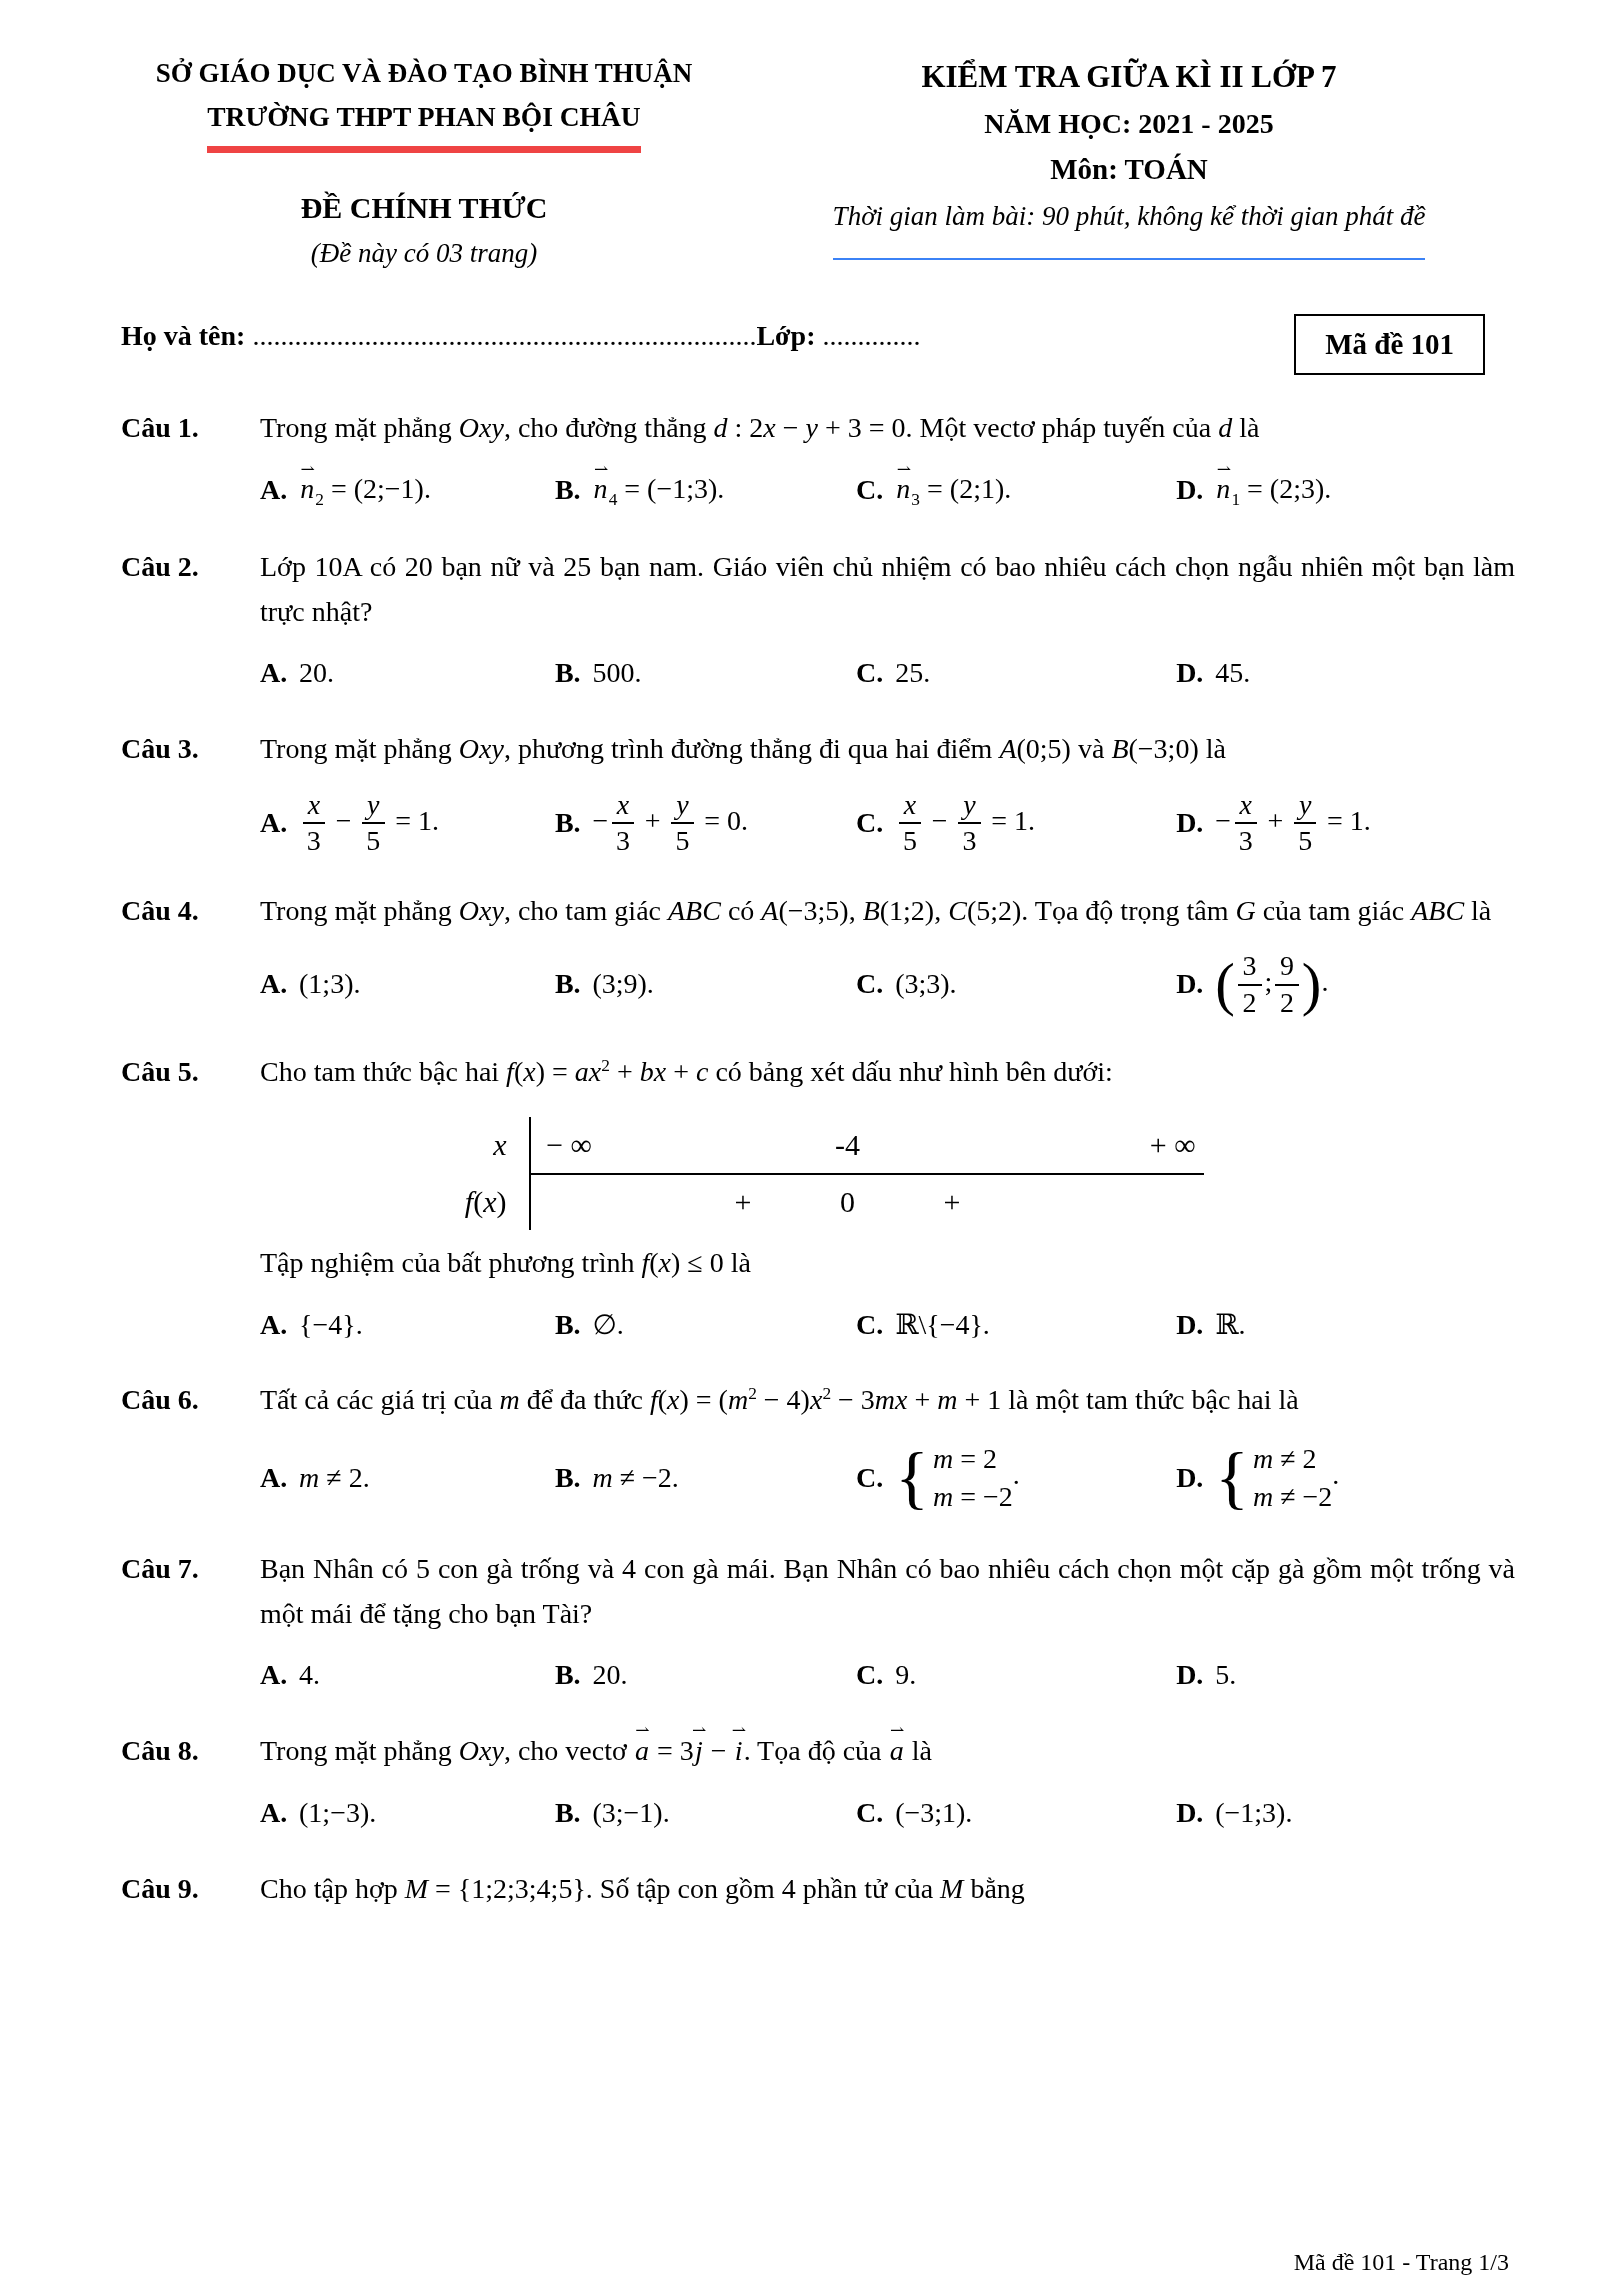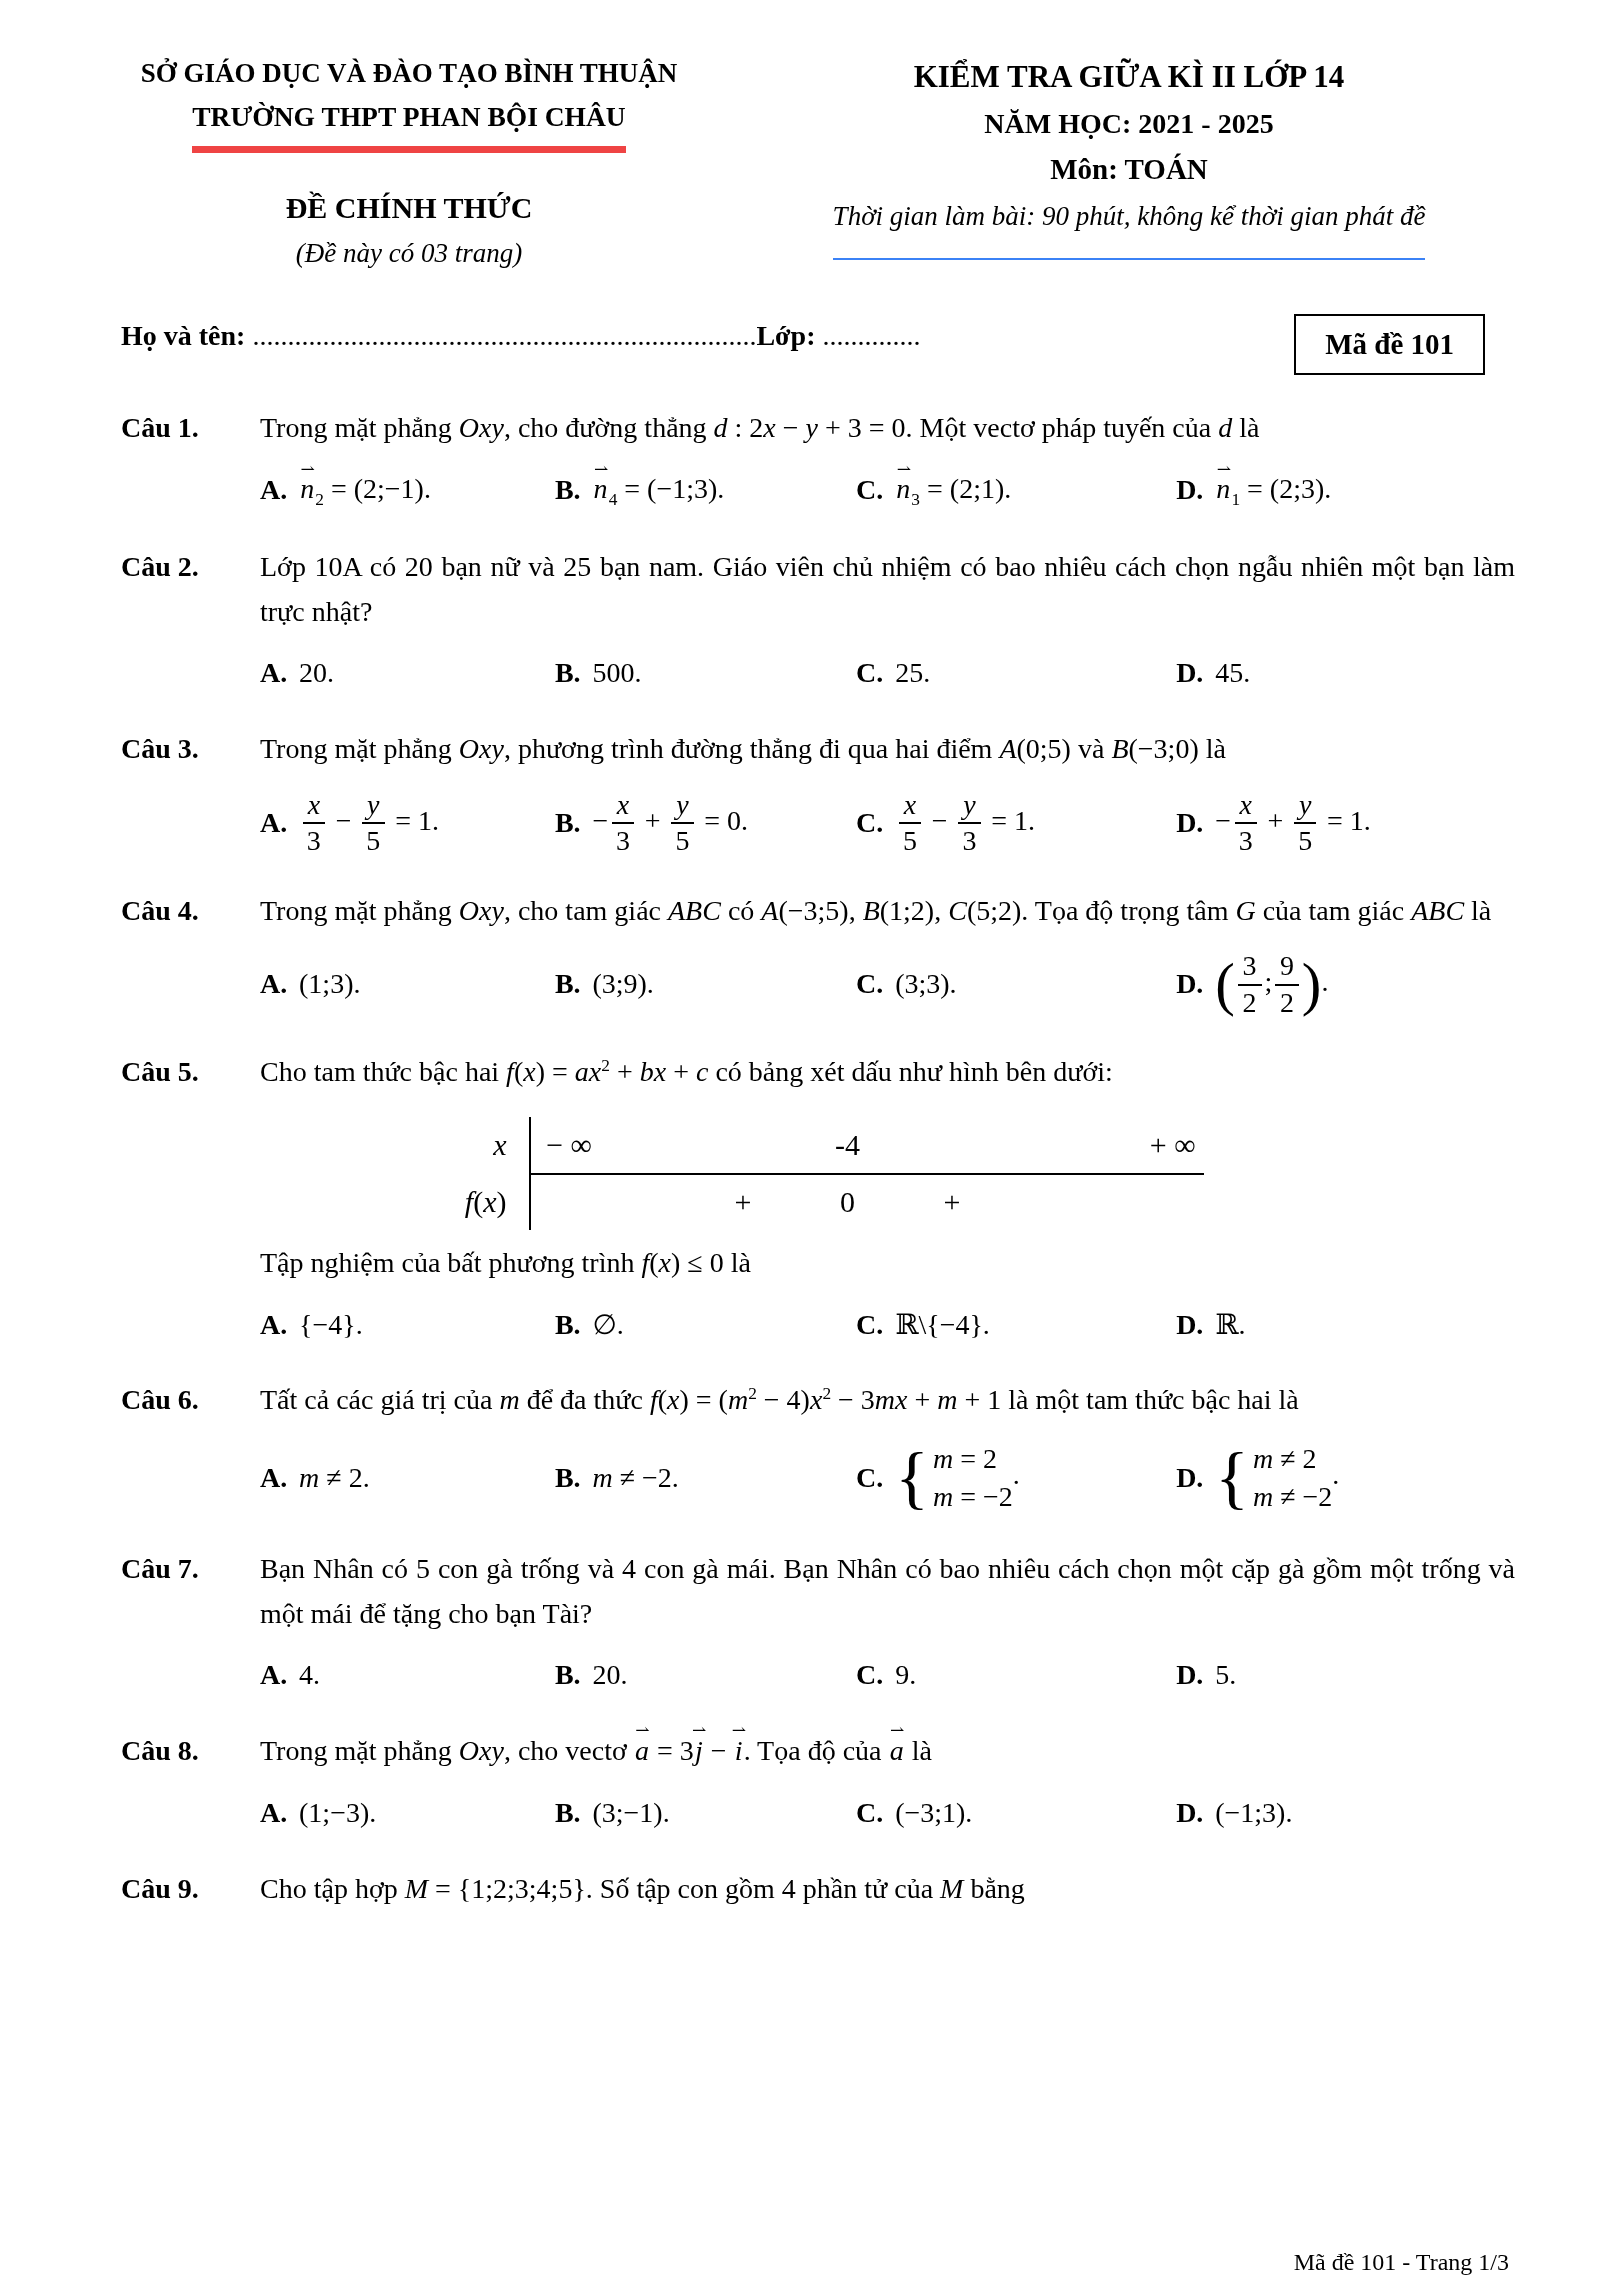--- a/index.html
+++ b/index.html
@@ -4,21 +4,21 @@
 <style>
   html,body{margin:0;padding:0;background:#fff;}
   body{
     width:1623px;height:2295px;
     font-family:"Liberation Serif","DejaVu Serif",serif;
     font-size:28px;line-height:1.6;color:#000;position:relative;
   }
   .page{box-sizing:border-box;width:100%;height:100%;padding:52px 108px 39px 121px;position:relative;}
 
   
-  .hdr{display:flex;justify-content:space-between;align-items:flex-start;}
+  .hdr{display:flex;justify-content:flex-end;align-items:flex-start;gap:31px;}
   .hdr-left{width:576px;text-align:center;}
   .hdr-right{width:772px;text-align:center;}
   .hl1{font-weight:700;font-size:27px;}
   .hl2{font-weight:700;font-size:27.5px;display:inline-block;border-bottom:7px solid #ef4444;padding-bottom:6.5px;}
   .hl3{font-weight:700;font-size:30px;margin-top:31px;}
   .hl4{font-style:italic;font-size:27px;}
   .hr1{font-weight:700;font-size:31px;}
   .hr2{font-weight:700;font-size:28px;}
   .hr3{font-weight:700;font-size:29px;}
   .hr4{font-style:italic;font-size:27px;display:inline-block;border-bottom:2px solid #3b82f6;padding-bottom:19px;margin-top:2.6px;}
@@ -75,21 +75,21 @@
 <div class="page">
 
   <div class="hdr">
     <div class="hdr-left">
       <div class="hl1">SỞ GIÁO DỤC VÀ ĐÀO TẠO BÌNH THUẬN</div>
       <div><span class="hl2">TRƯỜNG THPT PHAN BỘI CHÂU</span></div>
       <div class="hl3">ĐỀ CHÍNH THỨC</div>
       <div class="hl4">(Đề này có 03 trang)</div>
     </div>
     <div class="hdr-right">
-      <div class="hr1">KIỂM TRA GIỮA KÌ II LỚP 14</div>
+      <div class="hr1">KIỂM TRA GIỮA KÌ II LỚP 7</div>
       <div class="hr2">NĂM HỌC: 2021 - 2025</div>
       <div class="hr3">Môn: TOÁN</div>
       <div><span class="hr4">Thời gian làm bài: 90 phút, không kể thời gian phát đề</span></div>
     </div>
   </div>
 
   <div class="nameline">
     <div class="name-text">
       <span class="bold">Họ và tên: </span><span>........................................................................</span><span class="bold">Lớp: </span><span>..............</span>
     </div>

